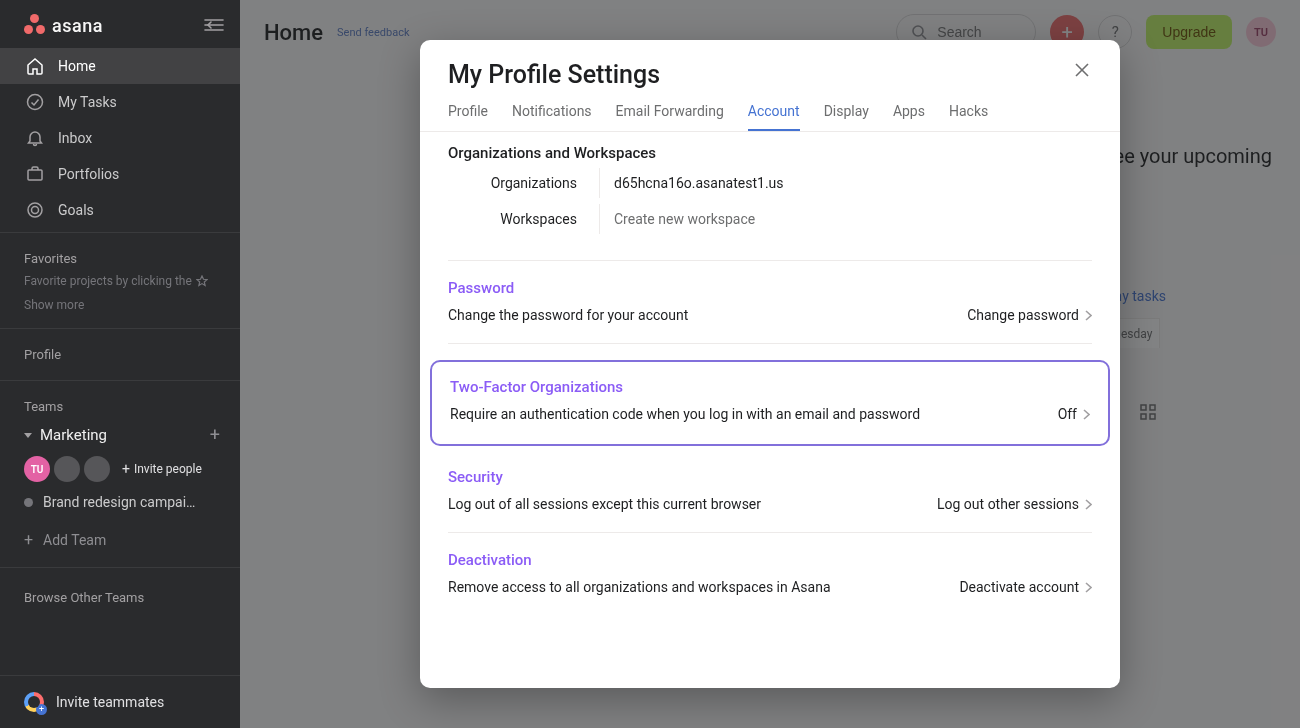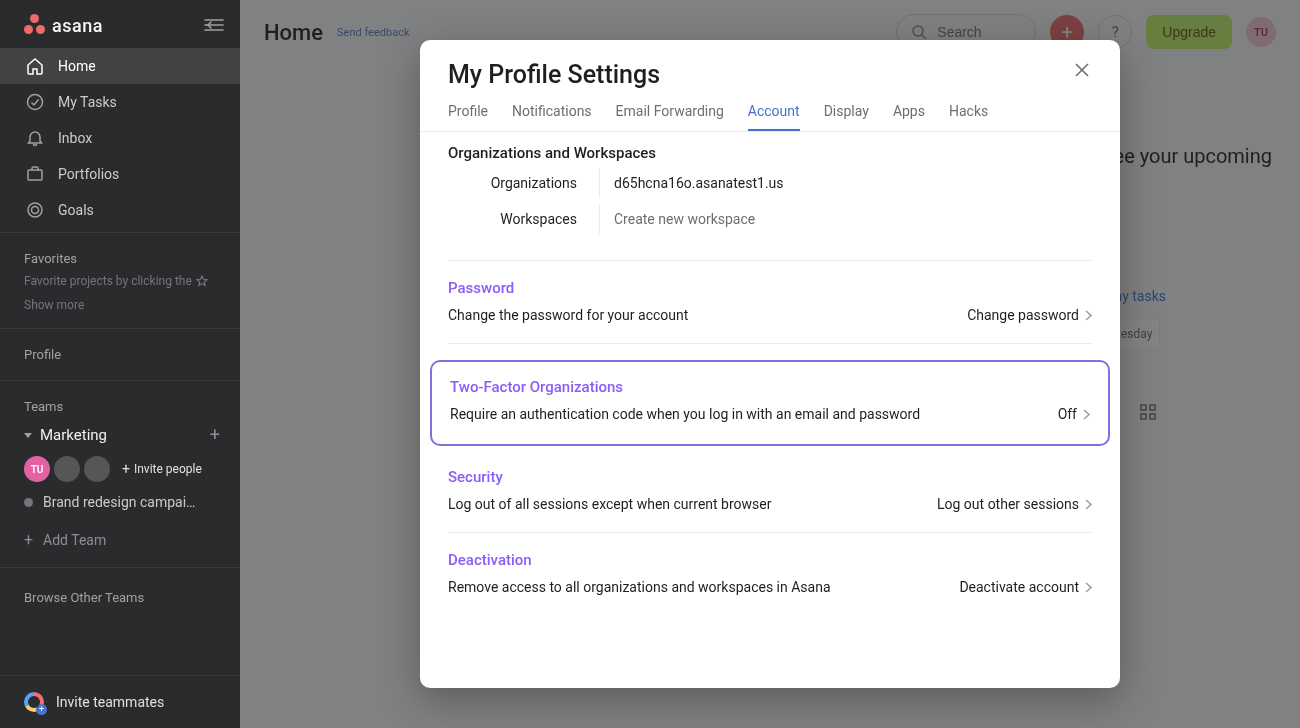--- a/index.html
+++ b/index.html
@@ -310,21 +310,21 @@
                     </svg>
                   </span>
               </div>
             </div>
           </div>
         </div>
 
         <div class="section">
           <div class="section-title">Security</div>
           <div class="action-row">
-            <div class="desc">Log out of all sessions except when current browser</div>
+            <div class="desc">Log out of all sessions except this current browser</div>
             <div class="action-link">
               <span>Log out other sessions</span>
               <span class="chev">
                   <svg width="7" height="11" viewBox="0 0 7 11" fill="none" stroke="currentColor" stroke-width="1.6">
                     <polyline points="1,1 6,5.5 1,10"></polyline>
                   </svg>
                 </span>
             </div>
           </div>
         </div>

